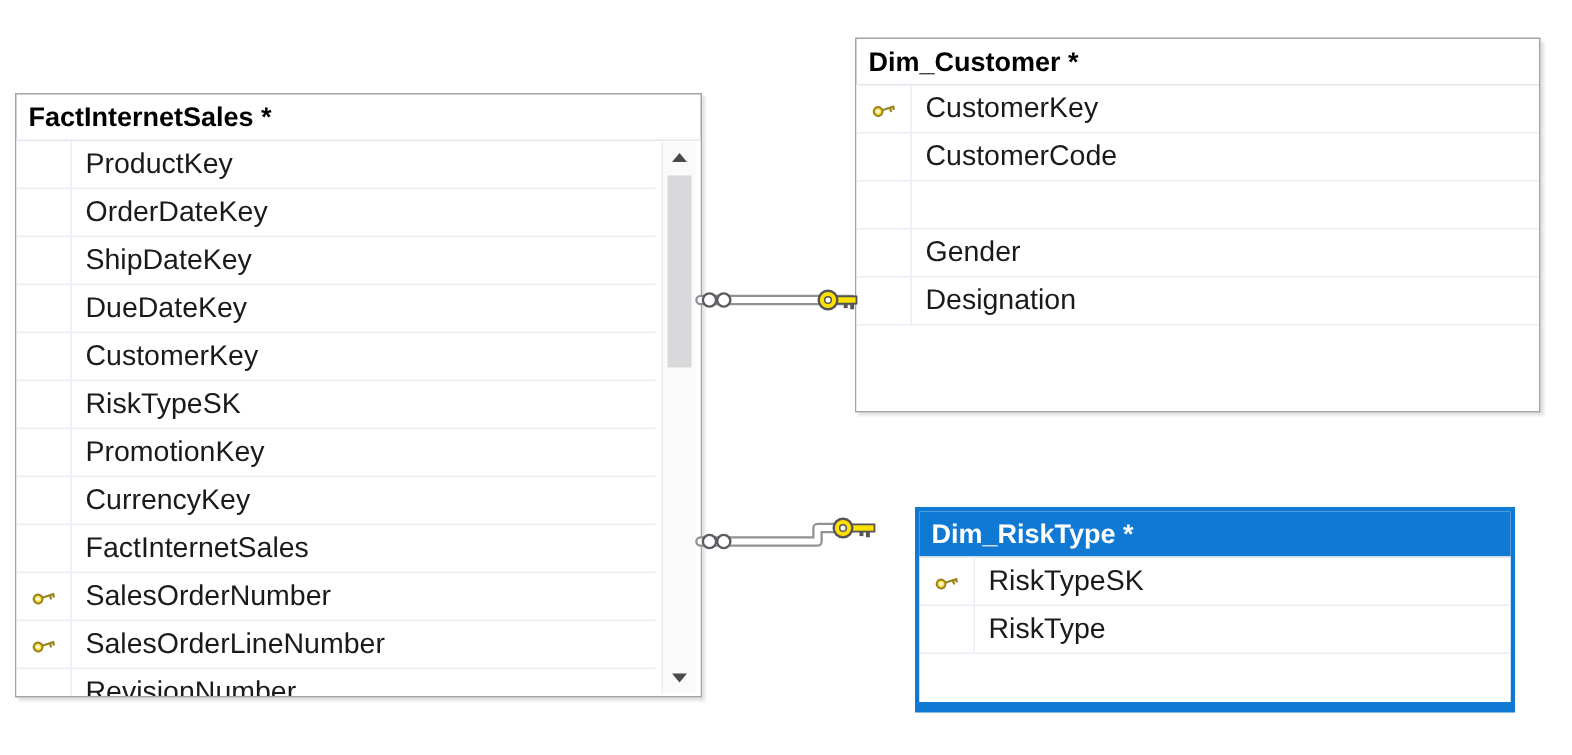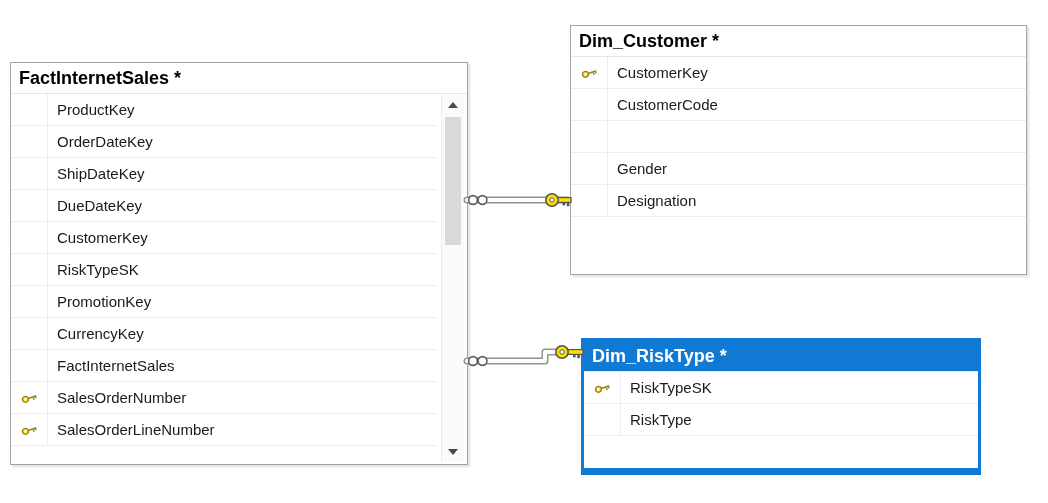--- a/index.html
+++ b/index.html
@@ -18,34 +18,34 @@
   .table-header{
     height:30px;display:flex;align-items:center;
     padding-left:8px;font-size:18px;font-weight:bold;color:#000;
     white-space:nowrap;overflow:hidden;
   }
   .table-body{
     position:absolute;left:0;right:0;top:30px;bottom:0;
     border-top:1px solid #e2e6ee;overflow:hidden;background:#fff;
   }
   .db-table.selected{
-    border:3px solid #1079d4;border-bottom-width:7px;box-shadow:none;
+    border:3px solid #1079d4;border-bottom-width:7px;box-shadow:none;margin-left:29px;
   }
   .db-table.selected .table-header{background:#1079d4;color:#fff;font-size:18px;}
 
   .rows{position:absolute;left:0;top:0;right:0;}
   .has-scrollbar .rows{right:30px;}
   .row{height:31px;display:flex;align-items:stretch;border-bottom:1px solid #e9edf5;}
   .row-gutter{
     width:36px;flex:0 0 auto;display:flex;align-items:center;justify-content:center;
     border-right:1px solid #e9edf5;
   }
   .row-label{
     display:flex;align-items:center;padding-left:9px;
-    font-size:15px;color:#1a1a1a;white-space:nowrap;
+    font-size:19px;color:#1a1a1a;white-space:nowrap;
   }
 
   .scrollbar{
     position:absolute;top:1px;right:3px;bottom:2px;width:22px;
     background:#fafafa;border-left:1px solid #ececec;
   }
   .sb-btn{position:absolute;left:0;width:100%;height:20px;display:flex;align-items:center;justify-content:center;background:#fafafa;}
   .sb-up{top:0;} .sb-down{bottom:0;}
   .tri-up{width:0;height:0;border-left:5px solid transparent;border-right:5px solid transparent;border-bottom:6px solid #4a4a4a;}
   .tri-down{width:0;height:0;border-left:5px solid transparent;border-right:5px solid transparent;border-top:6px solid #4a4a4a;}
@@ -114,20 +114,24 @@
             <div class="row-gutter">
               <svg width="17" height="14" viewBox="0 0 17 14">
                 <g transform="rotate(-18 8.5 7)">
                   <circle cx="4.2" cy="7" r="2.9" fill="#ffe14d" stroke="#98831c" stroke-width="1.4"></circle>
                   <circle cx="4.2" cy="7" r="1.1" fill="#ffffff"></circle>
                   <path d="M7 7 H15.6 M12.4 7 V10 M14.6 7 V9.2" stroke="#98831c" stroke-width="1.5" fill="none"></path>
                 </g>
               </svg>
             </div>
             <div class="row-label">SalesOrderLineNumber</div>
+          </div>
+          <div class="row">
+            <div class="row-gutter"></div>
+            <div class="row-label">RevisionNumber</div>
           </div>
         </div>
       <div class="scrollbar">
         <div class="sb-btn sb-up">
           <span class="tri-up"></span>
         </div>
         <div class="sb-thumb"></div>
         <div class="sb-btn sb-down">
           <span class="tri-down"></span>
         </div>

